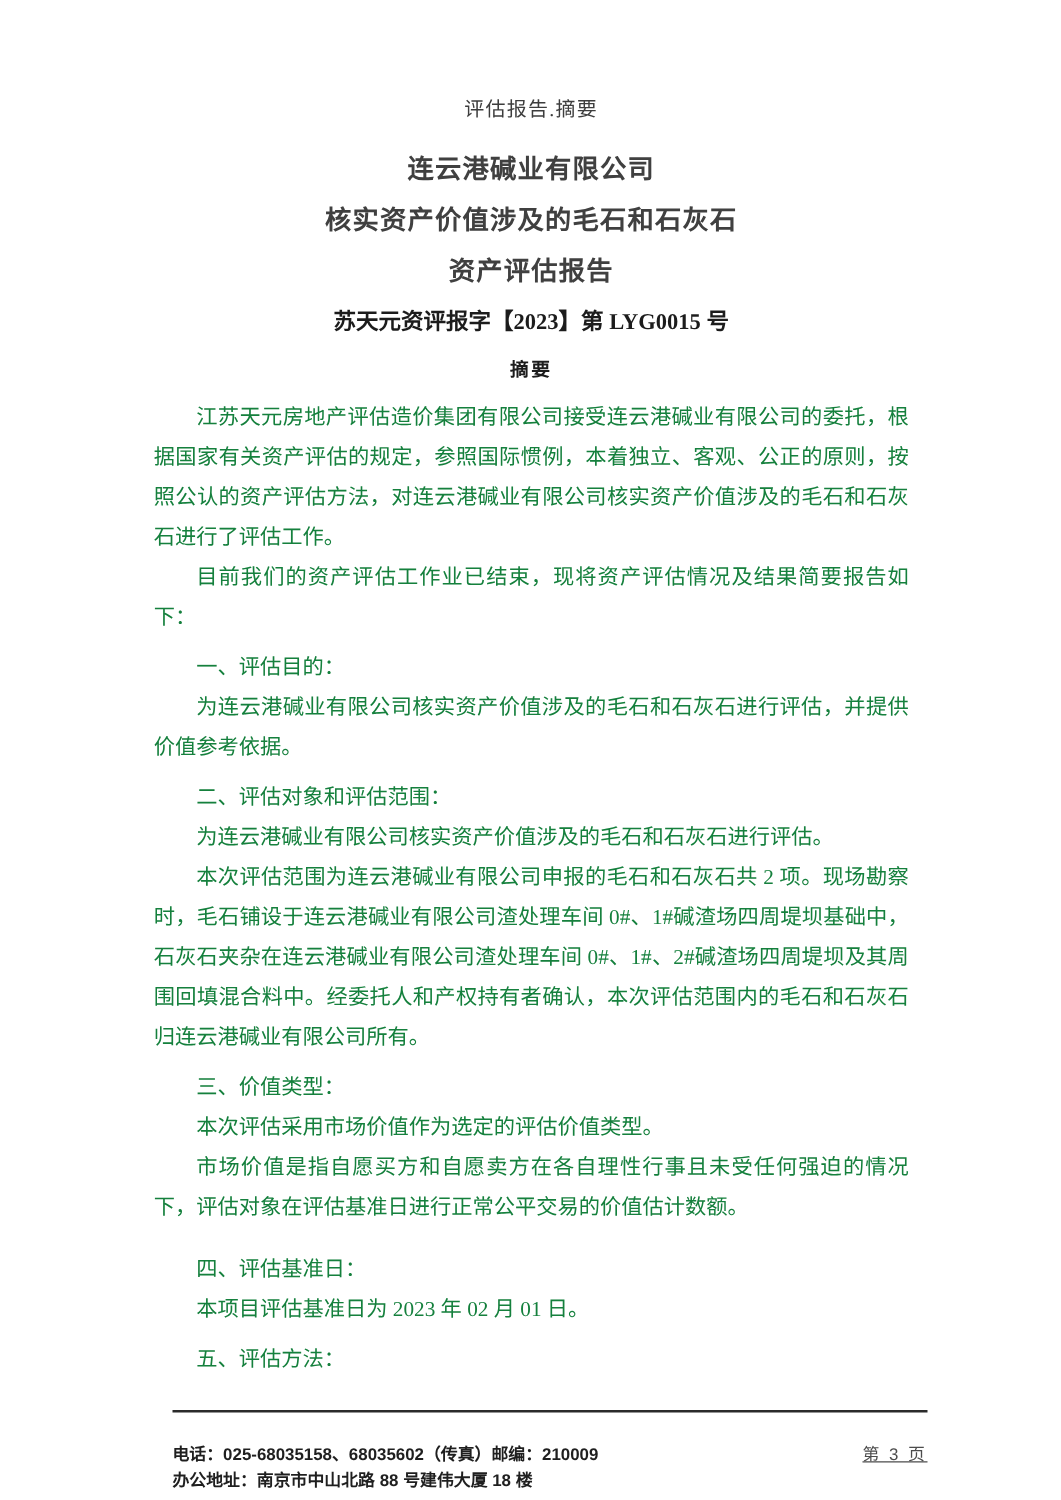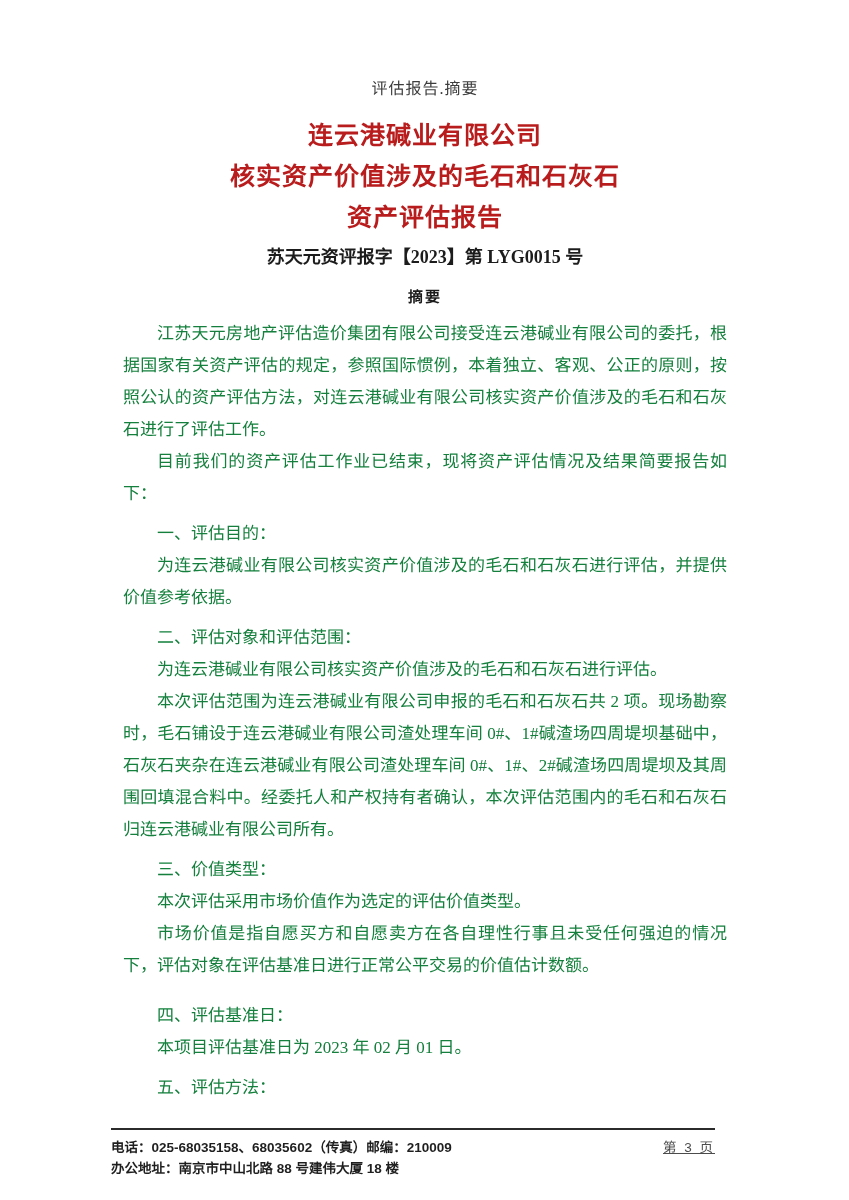--- a/index.html
+++ b/index.html
@@ -29,24 +29,24 @@
   .doc-header {
     text-align: center;
     font-size: 16px;
     line-height: 22px;
     color: #3d3d3d;
     letter-spacing: 1px;
     margin: 0 0 22px 0;
   }
   .doc-title {
     text-align: center;
-    font-size: 25px;
+    font-size: 21px;
     line-height: 27px;
     font-weight: 700;
-    color: #b91c1c;
+    color: #404040;
     letter-spacing: 1px;
     margin: 0 0 14px 0;
   }
   .doc-number {
     text-align: center;
     font-size: 18px;
     line-height: 24px;
     font-weight: 700;
     color: #1c1c1c;
     margin: 4px 0 0 0;
@@ -69,25 +69,25 @@
     margin: 0;
   }
   .sec-gap {
     margin-top: 8px;
   }
   .sec-gap-lg {
     margin-top: 18px;
   }
   .footer {
     position: absolute;
-    left: 111px;
+    left: 138px;
     top: 1128px;
     width: 604px;
     border-top: 2px solid #2b2b2b;
-    padding-top: 7px;
+    padding-top: 23px;
     display: flex;
     justify-content: space-between;
     align-items: flex-start;
     font-family: "Liberation Sans", "DejaVu Sans", sans-serif;
   }
   .footer-contact {
     font-size: 13.5px;
     font-weight: 700;
     line-height: 21px;
     color: #1f1f1f;

